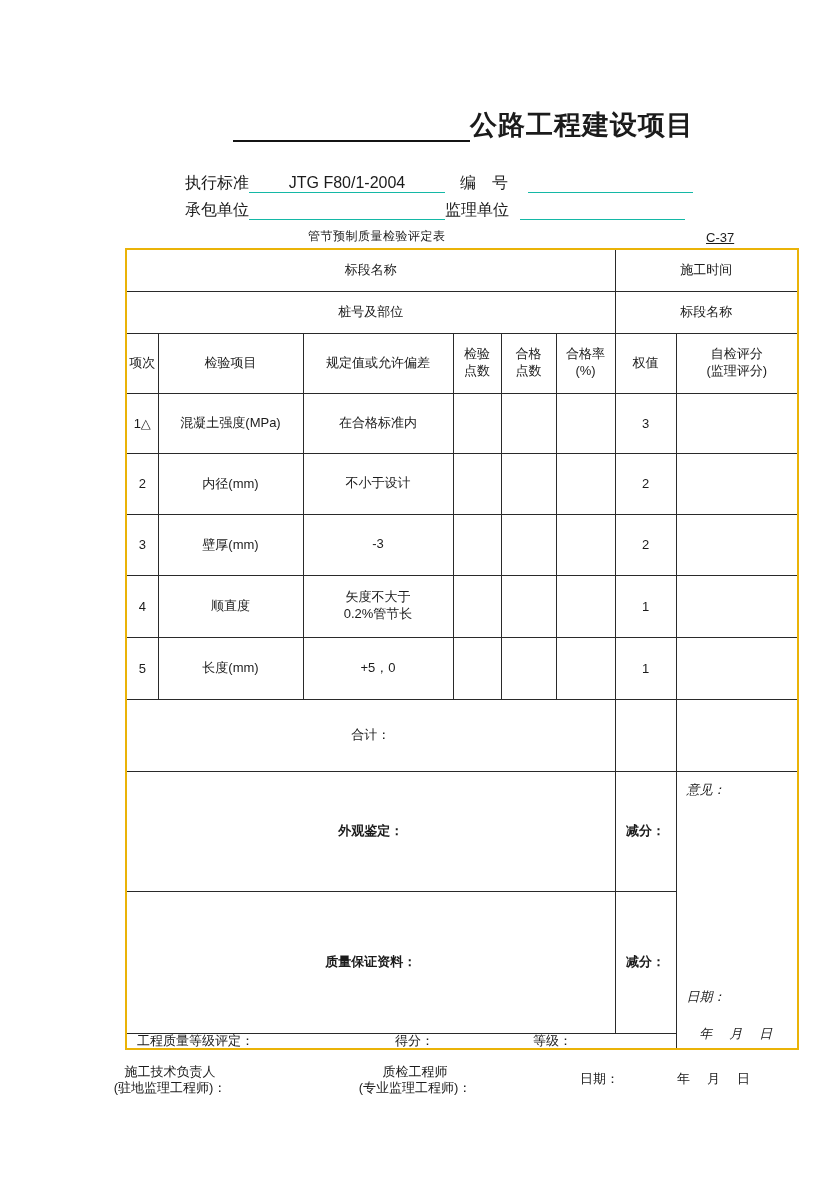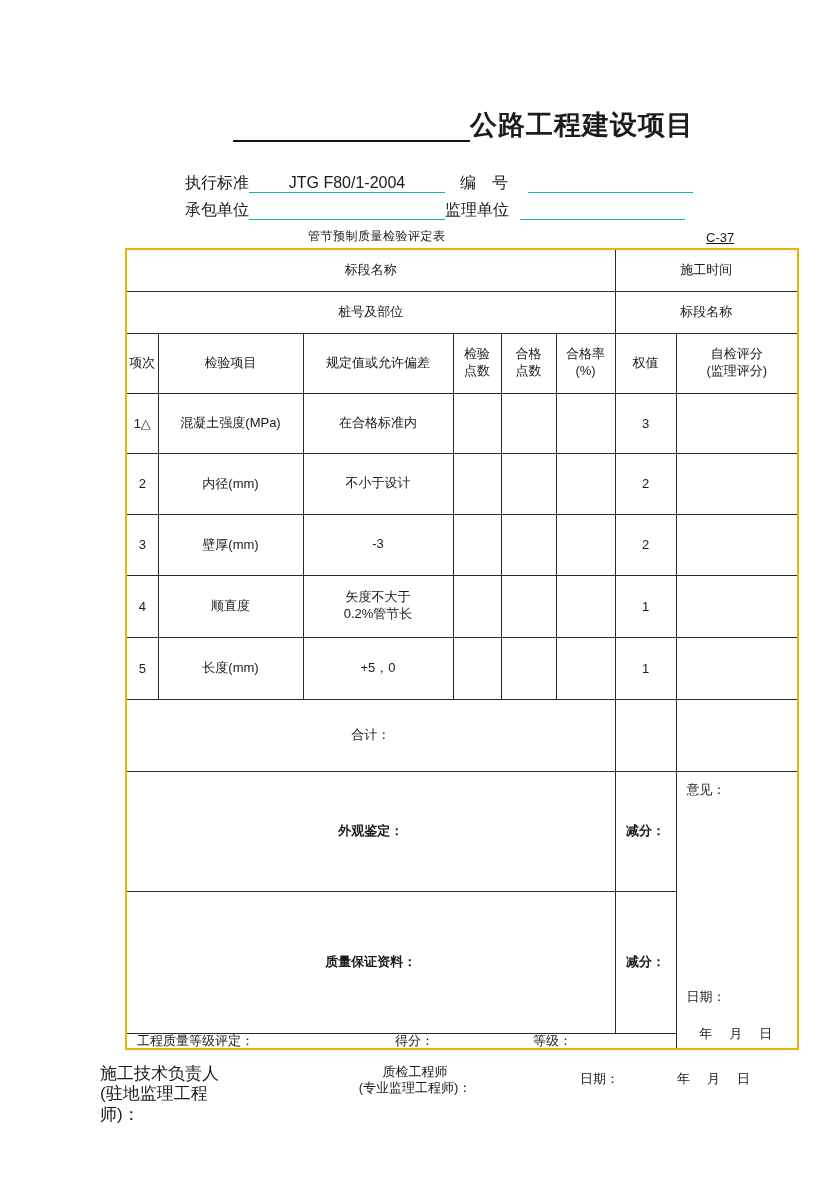--- a/index.html
+++ b/index.html
@@ -43,34 +43,34 @@
     border:1px solid #2a2a2a;
     font-size:13px;
     text-align:center; vertical-align:middle;
     padding:0; overflow:hidden;
   }
   td.tl { text-align:left; vertical-align:top; padding:8px 2px 0 10px;font-weight:bold; }
   td.left-mid { text-align:left; padding-left:14px; }
   .pre { white-space:pre-line; line-height:1.3; }
 
   
-  td.opinion-cell { position:relative; text-align:left; vertical-align:top; }
+  td.opinion-cell { position:relative; text-align:left; vertical-align:top;font-style:italic; }
   .opinion-label { position:absolute; top:9px; left:10px; }
   .opinion-date { position:absolute; bottom:42px; left:10px; }
   .opinion-ymd { position:absolute; bottom:5px; left:0; width:100%; text-align:center; letter-spacing:2px; }
 
   
   td.grade-cell { position:relative; }
   .grade-cell span { position:absolute; top:50%; transform:translateY(-50%); white-space:nowrap; }
   .grade-label { left:10px; }
   .score-label { left:268px; }
   .level-label { left:406px; }
 
   
-  .footer-left { position:absolute; left:100px; top:1064px; width:140px; font-size:17px; line-height:1.2; }
+  .footer-left { position:absolute; left:100px; top:1064px; width:140px; text-align:center; font-size:13px; line-height:1.2; }
   .footer-mid  { position:absolute; left:345px; top:1064px; width:140px; text-align:center; font-size:13px; line-height:1.2; }
   .footer-date { position:absolute; left:580px; top:1070px; font-size:13px; }
   .footer-ymd  { position:absolute; left:677px; top:1070px; font-size:13px; letter-spacing:2px; }
 </style>
 </head>
 <body>
 
 <div class="page">
 
   <div class="title-row">

